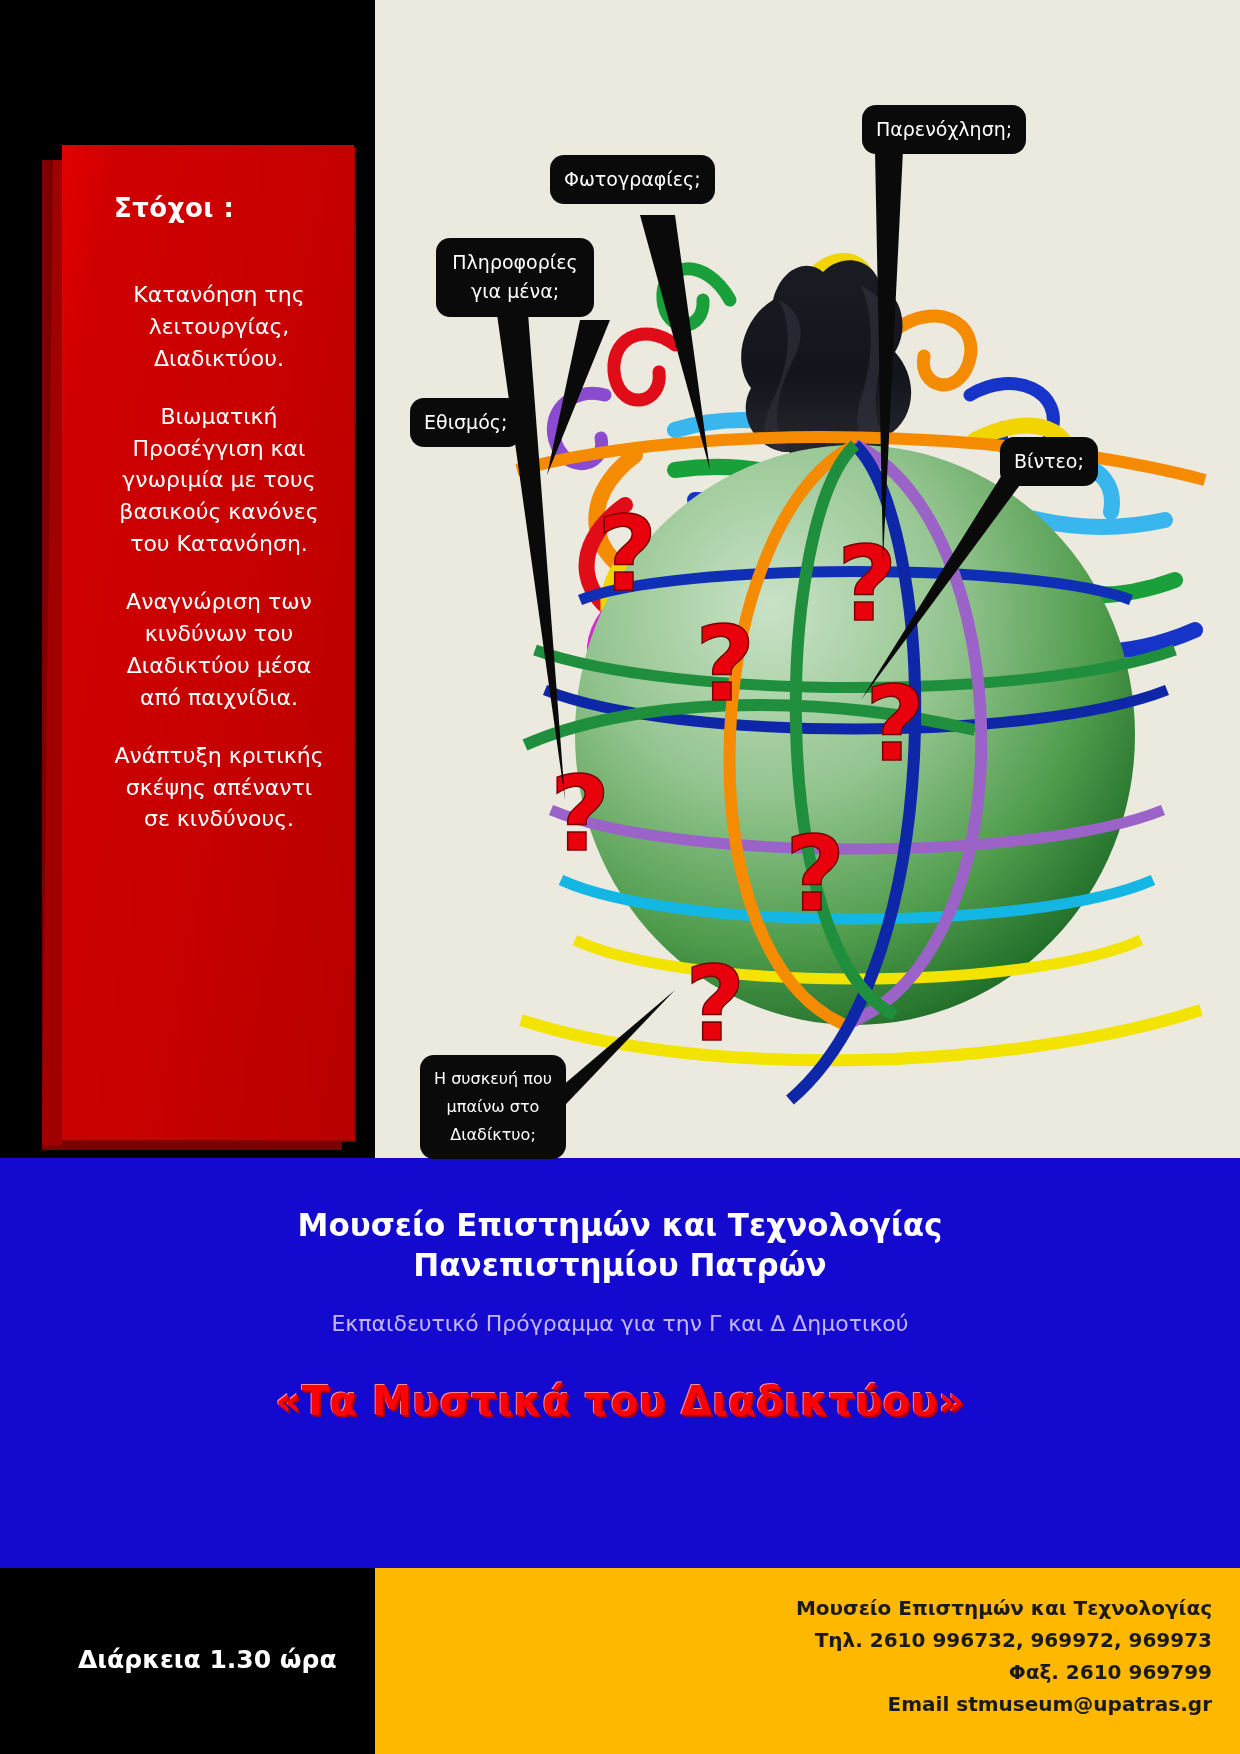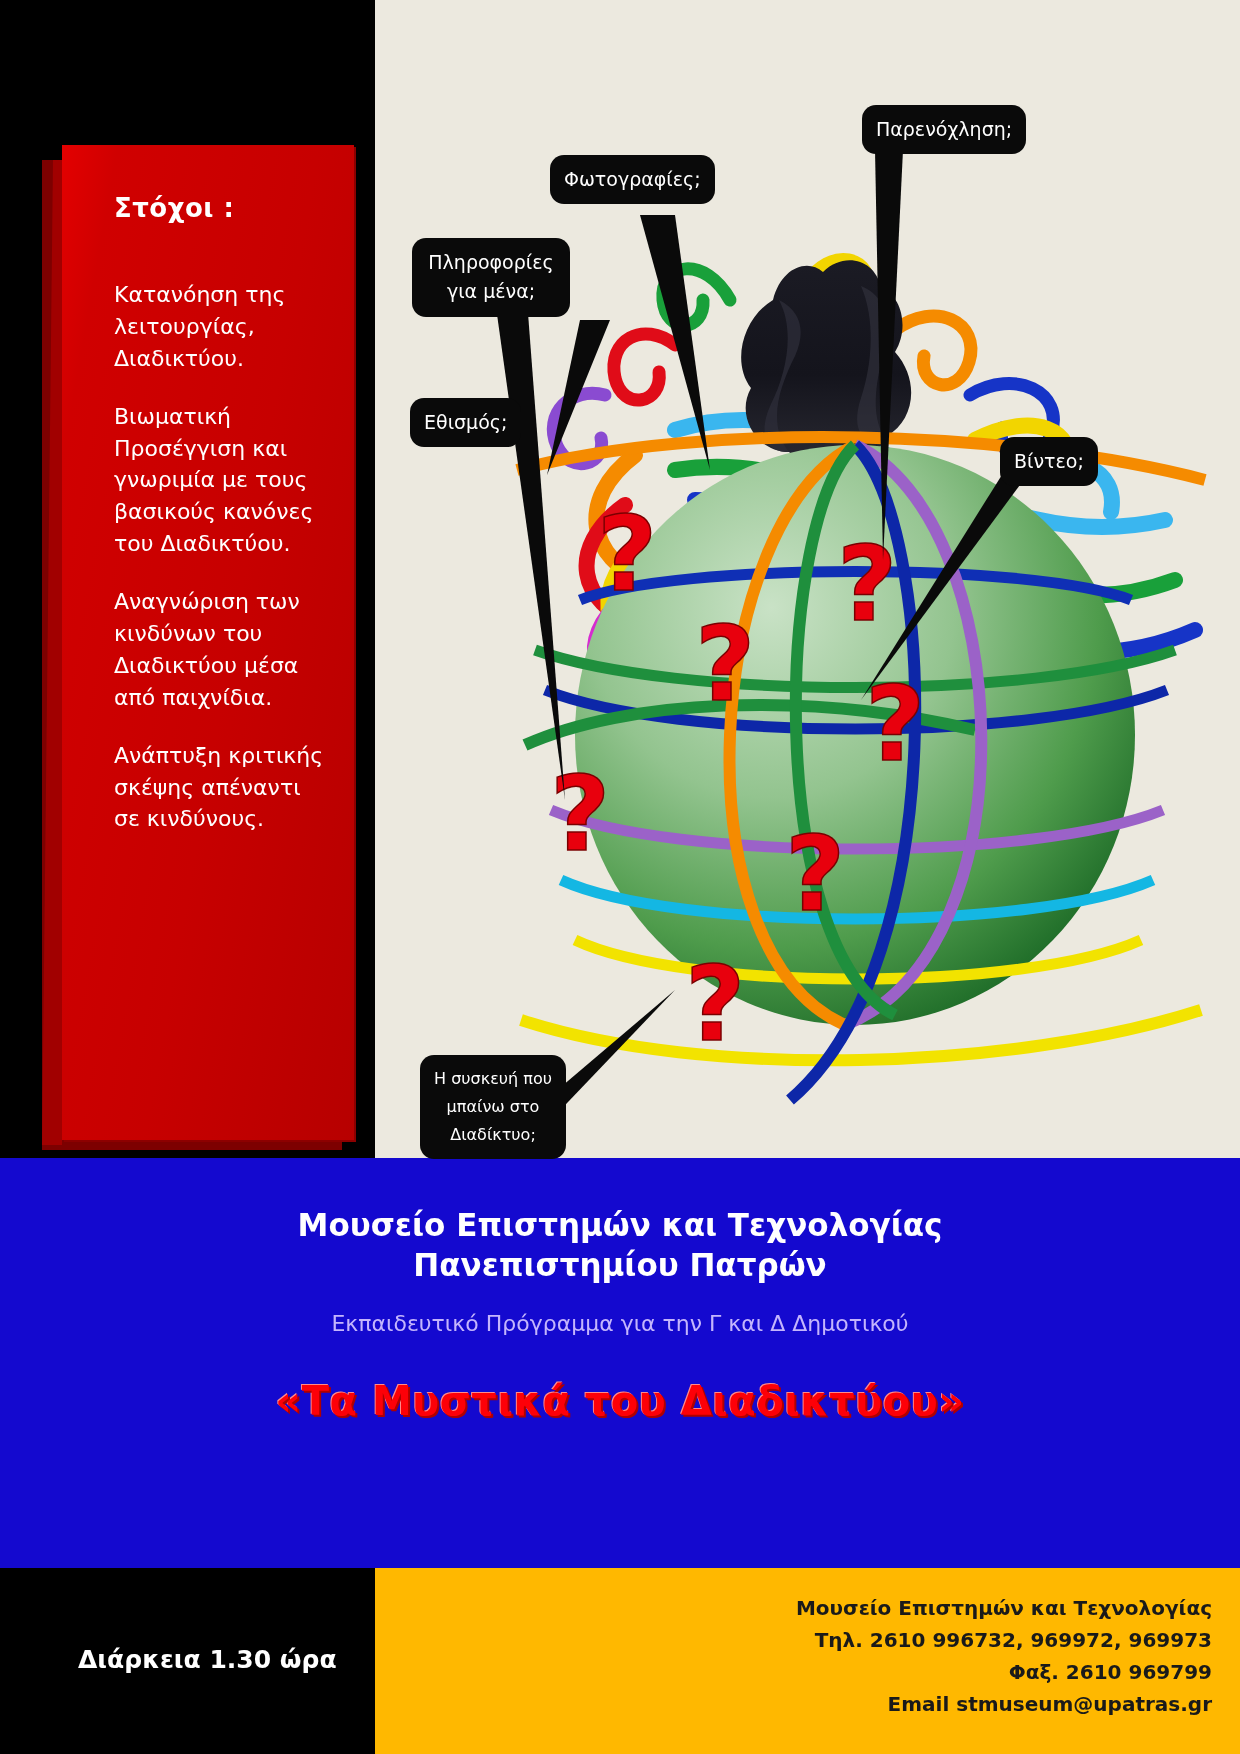--- a/index.html
+++ b/index.html
@@ -18,21 +18,21 @@
                 clip-path:polygon(0 0,100% 0,100% 100%,0 100%);
                 transform:skewY(0deg);}
   #goals-card{position:absolute;left:62px;top:145px;width:292px;height:995px;
               background:linear-gradient(100deg,#e30000 0%,#d00000 12%,#c70000 55%,#b70000 100%);
               box-shadow:2px 2px 0 #8d0000;text-decoration:underline;}
   #goals-card:before{content:"";position:absolute;left:-20px;top:15px;width:20px;height:985px;
               background:#a10000;
               clip-path:polygon(100% 0,100% 100%,0 100%,55% 0);}
   #goals-inner{position:absolute;left:52px;top:48px;width:210px;color:#fff;}
   #goals-title{font-size:26px;font-weight:bold;letter-spacing:.5px;margin-bottom:56px;}
-  .goal-p{font-size:22px;line-height:1.45;margin:0 0 26px 0;}
+  .goal-p{font-size:22px;line-height:1.45;margin:0 0 26px 0;text-align:center;}
 
   
   #globe-wrap{position:absolute;left:0;top:0;width:865px;height:1158px;}
 
   
   .bubble{position:absolute;background:#0a0a0a;color:#fff;border-radius:14px;
           padding:10px 14px;font-size:19px;line-height:1.55;z-index:40;
           white-space:pre-line;text-align:center;}
 
   
@@ -148,37 +148,37 @@
       <polygon points="500,150 528,150 508,560" fill="#0a0a0a"></polygon>
       <polygon points="630,470 656,470 486,700" fill="#0a0a0a"></polygon>
       <polygon points="180,1092 172,1124 300,990" fill="#0a0a0a"></polygon>
     </svg>
   </div>
 
   <div class="bubble" id="b-harassment" style="left:862px;top:105px;">Παρενόχληση;</div>
 
   <div class="bubble" id="b-photos" style="left:550px;top:155px;">Φωτογραφίες;</div>
 
-  <div class="bubble" id="b-info" style="left:412px;top:238px;width:130px;">Πληροφορίες
+  <div class="bubble" id="b-info" style="left:436px;top:238px;width:130px;">Πληροφορίες
 για μένα;</div>
 
   <div class="bubble" id="b-addiction" style="left:410px;top:398px;">Εθισμός;</div>
 
   <div class="bubble" id="b-video" style="left:1000px;top:437px;">Βίντεο;</div>
 
   <div class="bubble" id="b-device" style="left:420px;top:1055px;width:118px;font-size:16px;line-height:1.75;">Η συσκευή που
 μπαίνω  στο
 Διαδίκτυο;</div>
 
   <div id="goals-shadow"></div>
   <div id="goals-card">
     <div id="goals-inner">
       <div id="goals-title">Στόχοι :</div>
       <p class="goal-p">Κατανόηση της λειτουργίας, Διαδικτύου.</p>
-      <p class="goal-p">Βιωματική Προσέγγιση και γνωριμία με τους βασικούς κανόνες του Διαδικτύου.</p>
+      <p class="goal-p">Βιωματική Προσέγγιση και γνωριμία με τους βασικούς κανόνες του Κατανόηση.</p>
       <p class="goal-p">Αναγνώριση των  κινδύνων του Διαδικτύου μέσα από παιχνίδια.</p>
       <p class="goal-p">Ανάπτυξη κριτικής σκέψης απέναντι σε κινδύνους.</p>
     </div>
   </div>
 
   <div id="blue-banner">
     <div id="mus-l1">Μουσείο  Επιστημών και Τεχνολογίας</div>
     <div id="mus-l2">Πανεπιστημίου Πατρών</div>
     <div id="prog-line">Εκπαιδευτικό Πρόγραμμα για την Γ και Δ Δημοτικού</div>
     <div id="title-main">«Τα Μυστικά του Διαδικτύου»</div>

